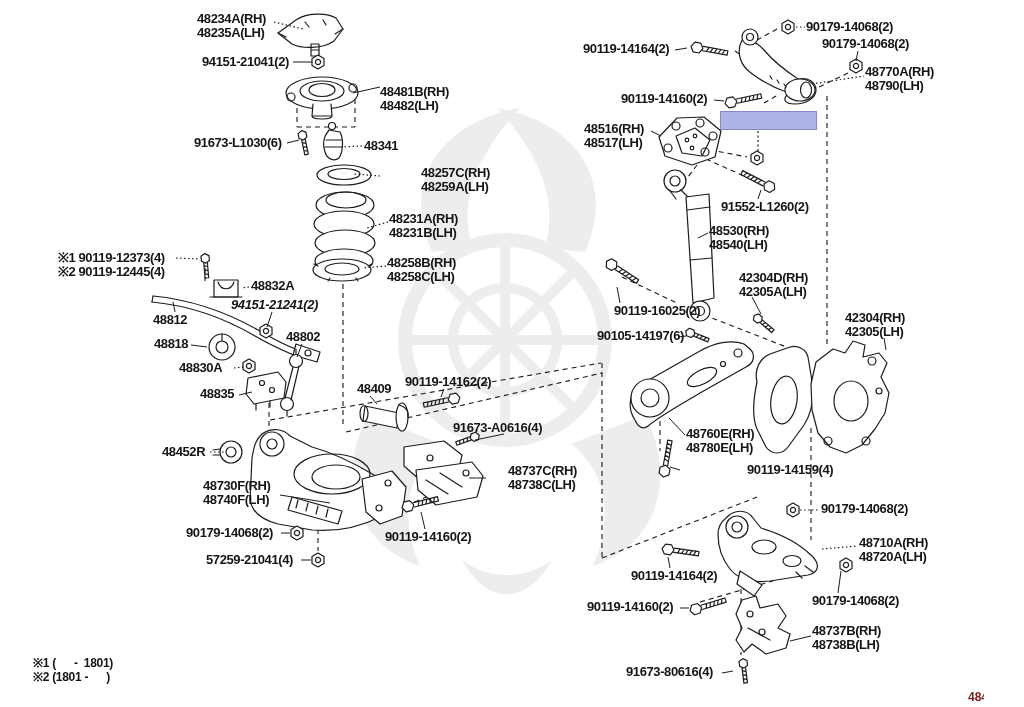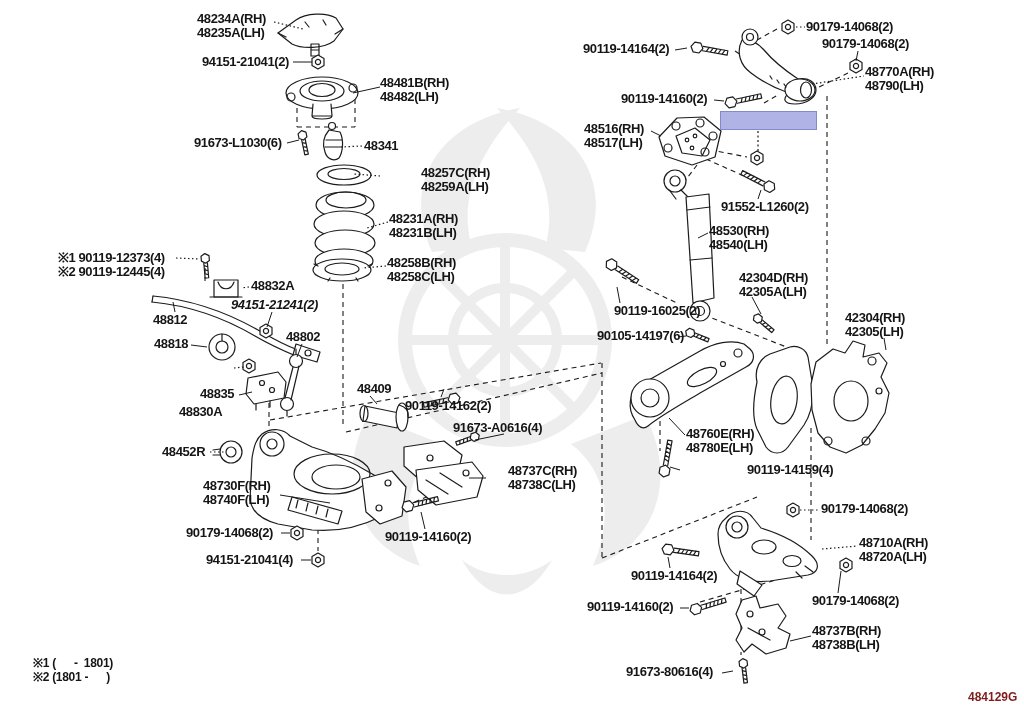--- a/index.html
+++ b/index.html
@@ -1,17 +1,17 @@
 <!DOCTYPE html>
 <html><head>
 <meta charset="utf-8">
 <style>
   html,body{margin:0;padding:0;background:#fff;}
   #canvas{position:relative;width:984px;height:707px;background:#fff;overflow:hidden;
-          font-family:"Liberation Sans",sans-serif;padding-left:36px;}
+          font-family:"Liberation Sans",sans-serif;}
   #art{position:absolute;left:0;top:0;}
   .label{position:absolute;white-space:pre;font:700 13px/13.5px "Liberation Sans",sans-serif;
          letter-spacing:-0.4px;color:#151515;}
   .label div{white-space:pre;}
   #highlight-box{position:absolute;left:720px;top:111px;width:97px;height:19px;
                  background:#b0b3e5;border:1px solid #8488cc;box-sizing:border-box;}
   .footnote{position:absolute;white-space:pre;font:700 12px/14px "Liberation Sans",sans-serif;
             letter-spacing:-0.3px;color:#151515;}
   #fn1{left:33px;top:656px;} #fn2{left:33px;top:670px;}
   #diagram-code{position:absolute;left:968px;top:690px;font:700 12px/14px "Liberation Sans",sans-serif;
@@ -329,41 +329,41 @@
         <path d="M800,510 L820,510"></path>
     <path d="M822,549 L858,546"></path>
   </g>
 </svg>
 
 <div id="highlight-box" style="background: rgb(176, 179, 229); border-color: rgb(132, 136, 204);"></div>
 
 <div id="label-layer">
       <div class="label" style="left: 197px; top: 12px;"><div>48234A(RH)</div><div>48235A(LH)</div></div>
       <div class="label" style="left: 202px; top: 55px;"><div>94151-21041(2)</div></div>
-      <div class="label" style="left: 380px; top: 76px;"><div>48481B(RH)</div><div>48482(LH)</div></div>
+      <div class="label" style="left: 380px; top: 85px;"><div>48481B(RH)</div><div>48482(LH)</div></div>
       <div class="label" style="left: 194px; top: 136px;"><div>91673-L1030(6)</div></div>
       <div class="label" style="left: 364px; top: 139px;"><div>48341</div></div>
       <div class="label" style="left: 381px; top: 166px; margin-left: 40px;"><div>48257C(RH)</div><div>48259A(LH)</div></div>
       <div class="label" style="left: 389px; top: 212px;"><div>48231A(RH)</div><div>48231B(LH)</div></div>
       <div class="label" style="left: 387px; top: 256px;"><div>48258B(RH)</div><div>48258C(LH)</div></div>
       <div class="label" style="left: 58px; top: 251px;"><div>※1 90119-12373(4)</div><div>※2 90119-12445(4)</div></div>
       <div class="label" style="left: 251px; top: 279px;"><div>48832A</div></div>
       <div class="label" style="left: 231px; top: 298px; font-style: italic;"><div>94151-21241(2)</div></div>
       <div class="label" style="left: 153px; top: 313px;"><div>48812</div></div>
       <div class="label" style="left: 154px; top: 337px;"><div>48818</div></div>
       <div class="label" style="left: 286px; top: 330px;"><div>48802</div></div>
-      <div class="label" style="left: 179px; top: 361px; margin-top: 44px;"><div>48830A</div></div>
+      <div class="label" style="left: 179px; top: 361px;"><div>48830A</div></div>
       <div class="label" style="left: 200px; top: 387px;"><div>48835</div></div>
       <div class="label" style="left: 357px; top: 382px;"><div>48409</div></div>
-      <div class="label" style="left: 405px; top: 375px; margin-top: 24px;"><div>90119-14162(2)</div></div>
+      <div class="label" style="left: 405px; top: 375px;"><div>90119-14162(2)</div></div>
       <div class="label" style="left: 453px; top: 421px;"><div>91673-A0616(4)</div></div>
       <div class="label" style="left: 162px; top: 445px;"><div>48452R</div></div>
       <div class="label" style="left: 203px; top: 479px;"><div>48730F(RH)</div><div>48740F(LH)</div></div>
       <div class="label" style="left: 186px; top: 526px;"><div>90179-14068(2)</div></div>
-      <div class="label" style="left: 206px; top: 553px;"><div>94151-21041(4)</div></div>
+      <div class="label" style="left: 206px; top: 553px;"><div>57259-21041(4)</div></div>
       <div class="label" style="left: 385px; top: 530px;"><div>90119-14160(2)</div></div>
       <div class="label" style="left: 487px; top: 464px; margin-left: 21px;"><div>48737C(RH)</div><div>48738C(LH)</div></div>
       <div class="label" style="left: 806px; top: 20px;"><div>90179-14068(2)</div></div>
       <div class="label" style="left: 583px; top: 42px;"><div>90119-14164(2)</div></div>
       <div class="label" style="left: 822px; top: 37px;"><div>90179-14068(2)</div></div>
       <div class="label" style="left: 865px; top: 65px;"><div>48770A(RH)</div><div>48790(LH)</div></div>
       <div class="label" style="left: 621px; top: 92px;"><div>90119-14160(2)</div></div>
       <div class="label" style="left: 584px; top: 122px;"><div>48516(RH)</div><div>48517(LH)</div></div>
       <div class="label" style="left: 721px; top: 200px;"><div>91552-L1260(2)</div></div>
       <div class="label" style="left: 709px; top: 224px;"><div>48530(RH)</div><div>48540(LH)</div></div>

